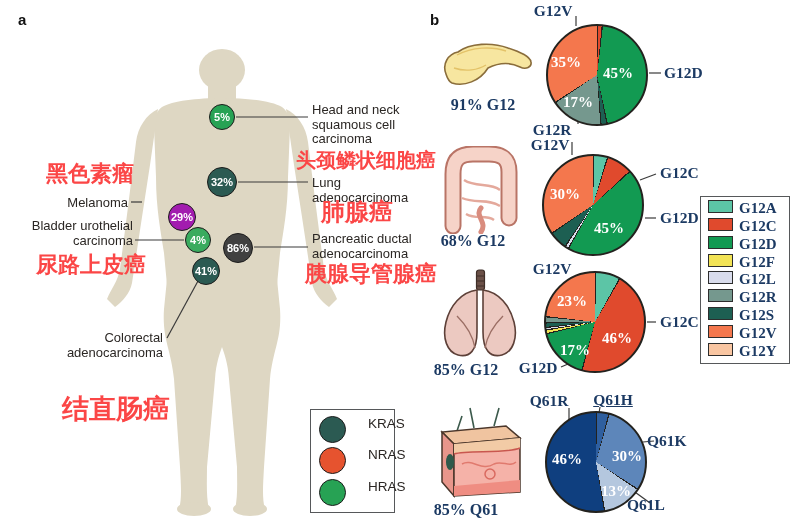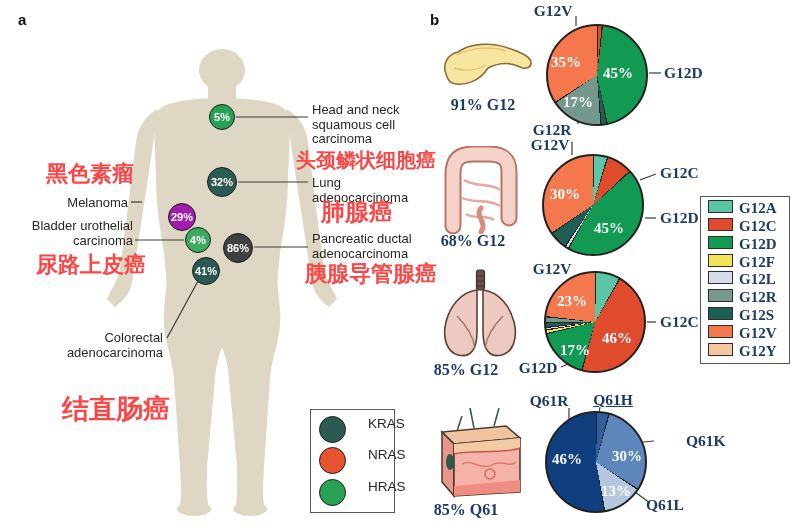--- a/index.html
+++ b/index.html
@@ -176,22 +176,22 @@
     <div class="abs callout" style="top: 269px; left: 552px; transform: translate(-50%, -50%);">G12V</div>
     <div class="abs callout" style="top: 322px; left: 660px;">G12C</div>
     <div class="abs callout" style="top: 368px; left: 538px; transform: translate(-50%, -50%);">G12D</div>
     <div class="abs caption" style="left: 466px; top: 361px;">85% G12</div>
     <div class="abs pie" style="left: 545px; top: 411px; width: 102px; height: 102px; background: conic-gradient(rgb(35, 34, 30) 0%, rgb(35, 34, 30) 0.45%, rgb(47, 95, 159) 0.45%, rgb(47, 95, 159) 4%, rgb(35, 34, 30) 4%, rgb(35, 34, 30) 4.45%, rgb(93, 134, 186) 4.45%, rgb(93, 134, 186) 34%, rgb(35, 34, 30) 34%, rgb(35, 34, 30) 34.45%, rgb(180, 199, 222) 34.45%, rgb(180, 199, 222) 47%, rgb(35, 34, 30) 47%, rgb(35, 34, 30) 47.45%, rgb(15, 63, 127) 47.45%, rgb(15, 63, 127) 100%);"></div>
     <div class="abs pct" style="left: 627px; top: 456px;">30%</div>
     <div class="abs pct" style="left: 616px; top: 491px;">13%</div>
     <div class="abs pct" style="left: 567px; top: 459px;">46%</div>
     <div class="abs callout" style="top: 401px; left: 549px; transform: translate(-50%, -50%);">Q61R</div>
     <div class="abs callout" style="top: 400px; left: 613px; transform: translate(-50%, -50%); text-decoration: underline;">Q61H</div>
-    <div class="abs callout" style="top: 441px; left: 686px;">Q61K</div>
-    <div class="abs callout" style="top: 505px; left: 646px;">Q61L</div>
+    <div class="abs callout" style="top: 441px; left: 647px;">Q61K</div>
+    <div class="abs callout" style="top: 505px; left: 627px;">Q61L</div>
     <div class="abs caption" style="left: 466px; top: 501px;">85% Q61</div>
     <div class="abs legend-box" style="left: 700px; top: 196px; width: 90px; height: 168px; display: flex; flex-direction: column; justify-content: space-around; padding: 3px 0px 3px 7px;">
       <div class="legend-row">
         <span class="swatch" style="background: rgb(92, 197, 166);"></span>
         <span class="bleg-label">G12A</span>
       </div>
       <div class="legend-row">
         <span class="swatch" style="background: rgb(224, 74, 45);"></span>
         <span class="bleg-label">G12C</span>
       </div>

